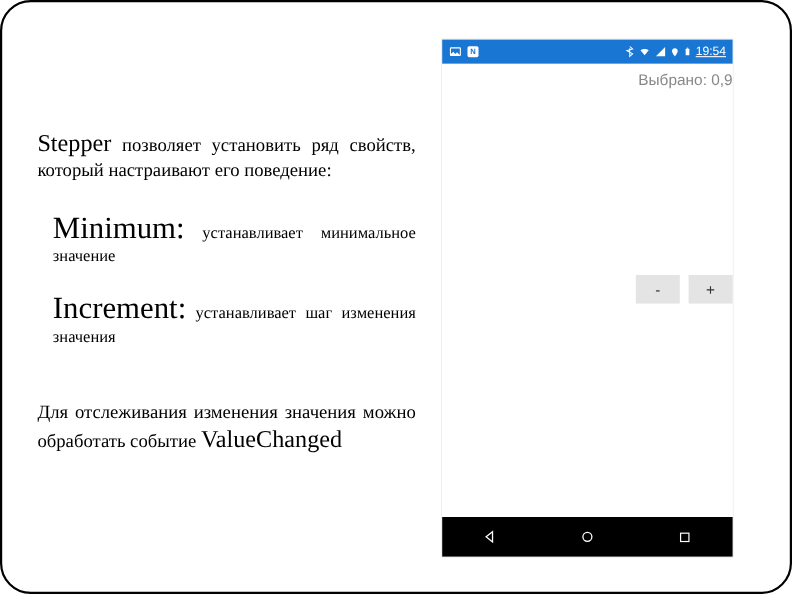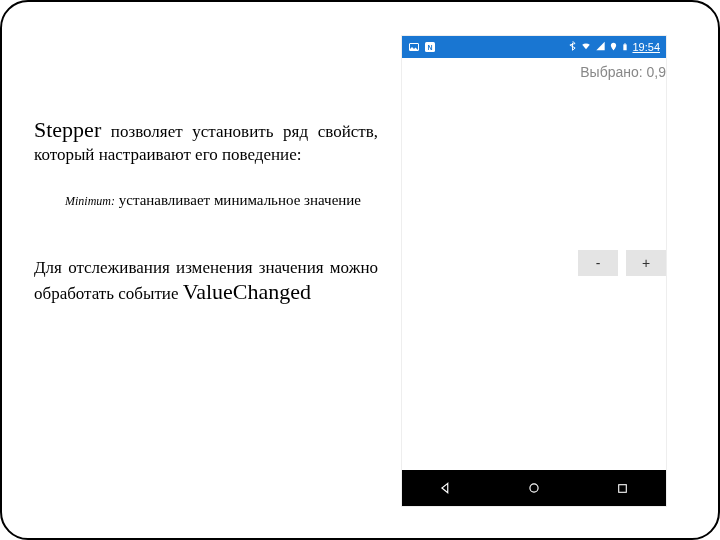--- a/index.html
+++ b/index.html
@@ -12,29 +12,29 @@
     border-radius: 28px;
     padding: 24px 20px 24px 32px;
     display: flex;
     gap: 16px;
   }
 
   .left {
     width: 352px;
     padding-top: 90px;
     padding-right: 8px;
-    display: flex; flex-direction: column; align-items: center;
+    display: flex; flex-direction: column;
   }
 
   .para { font-size: 17px; line-height: 1.25; color: #000; text-align: justify; text-justify: inter-word; }
   .para.intro { margin-bottom: 26px; }
   .para .lead { font-size: 22px; }
   .items { padding-left: 14px; margin-bottom: 26px; }
   .item { font-size: 15px; line-height: 1.2; margin-bottom: 22px; text-align: justify; text-justify: inter-word; }
-  .item .name { font-size: 12px; font-style: italic; }
+  .item .name { font-size: 28px; }
 
   
   .phone {
     width: 264px;
     height: 470px;
     margin-top: 10px;
     display: flex; flex-direction: column;
     background: #fff;
     box-shadow: 0 0 0 1px #eee;
   }
@@ -42,21 +42,21 @@
   .statusbar {
     height: 22px;
     background: #1976d2;
     color: #fff;
     display: flex; align-items: center;
     font-size: 11px;
     font-family: Arial, sans-serif;
     padding: 0 6px;
   }
   .sb-left { display: flex; gap: 4px; align-items: center; }
-  .sb-right { display: flex; gap: 3px; margin-left: auto; text-decoration: underline; }
+  .sb-right { display: flex; gap: 3px; align-items: center; margin-left: auto; text-decoration: underline; }
   .ico { display: inline-flex; }
 
   .app-body { flex: 1; background: #fff; display: flex; flex-direction: column; align-items: flex-end; }
   .selected-label { margin-top: 6px; font-size: 14px; color: #888; font-family: Arial, sans-serif; }
   .stepper-ctrl { margin-top: 170px; display: flex; gap: 8px; }
   .step-btn { width: 40px; height: 26px; background: #e4e4e4; display: flex; align-items: center; justify-content: center; font-size: 14px; font-family: Arial, sans-serif; color: #333; cursor: pointer; }
 
   .navbar {
     height: 36px;
     background: #000;
@@ -72,20 +72,23 @@
 
   <div class="left">
 
     <p class="para intro">
       <span class="lead">Stepper</span><span> позволяет установить ряд свойств, который настраивают его поведение:</span>
     </p>
 
     <div class="items">
       <p class="item">
         <span class="name">Minimum:</span><span> устанавливает минимальное значение</span>
+      </p>
+      <p class="item">
+        <span class="name">Increment:</span><span> устанавливает шаг изменения значения</span>
       </p>
     </div>
 
     <p class="para">
       <span>Для отслеживания изменения значения можно обработать событие </span><span class="lead">ValueChanged</span>
     </p>
 
   </div>
 
   <div class="phone">

